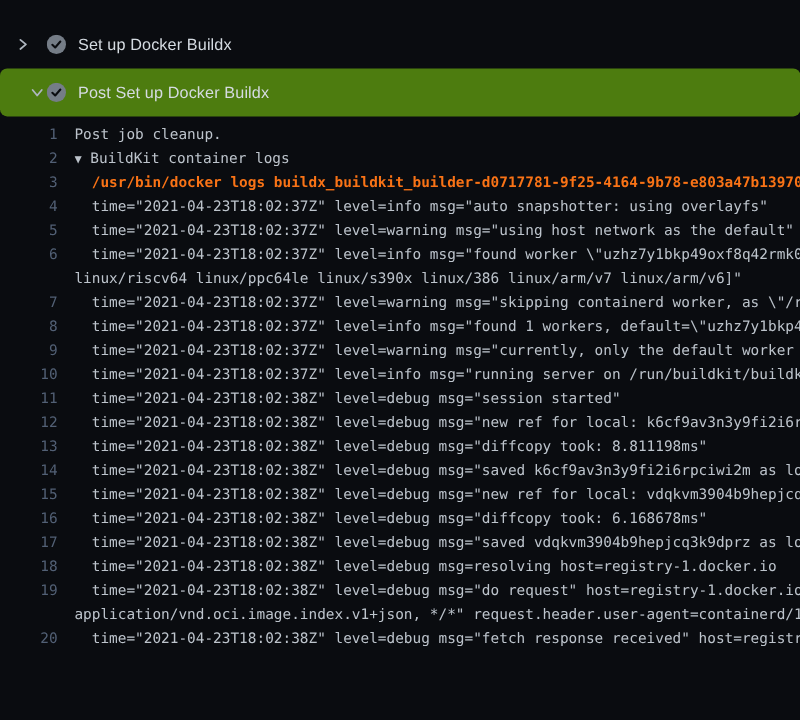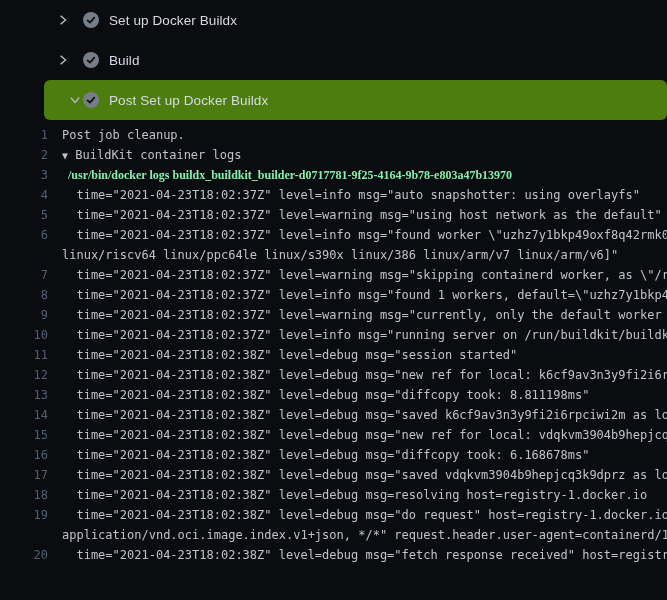--- a/index.html
+++ b/index.html
@@ -5,21 +5,21 @@
   html, body { margin: 0; padding: 0; }
   .screen {
     position: relative;
     width: 667px;
     height: 600px;
     overflow: hidden;
     background: #0a0c10;
     font-family: "Liberation Sans", sans-serif;
   }
   
-  .steps-list { padding-top: 0; margin-left: 44px; }
+  .steps-list { padding-top: 17px; }
   .step-row {
     display: flex;
     align-items: center;
     height: 40px;
     padding-left: 12px;
     cursor: pointer;
     box-sizing: border-box;
   }
   .step-row.expanded {
     background: #4d7c0f;
@@ -57,53 +57,41 @@
     color: #526075;
     cursor: pointer;
     user-select: none;
   }
   .log-text {
     margin-left: 14px;
     color: #bdc4cc;
     flex: 1 1 auto;
     overflow: hidden;
   }
-  .log-text.command { color: #86efac; font-weight: bold; font-family: Liberation Serif, serif; }
+  .log-text.command { color: #f97316; font-weight: bold; }
   .log-text.group { cursor: pointer; }
   .grp-arrow { color: #bdc4cc; font-size: 10px; }
 </style>
 </head>
 <body>
 
 <div class="screen">
   <div class="steps-list">
       <div class="step-row">
         <span class="chev">
           <svg width="12" height="12" viewBox="0 0 12 12" fill="none">
             <path d="M4 2.2 L8.6 6 L4 9.8" stroke="#aeb6bf" stroke-width="1.5" stroke-linecap="round" stroke-linejoin="round" fill="none"></path>
           </svg>
         </span>
         <span class="status-ico"><svg width="16" height="16" viewBox="0 0 16 16">
             <circle cx="8" cy="8" r="8" fill="#757d87"></circle>
             <path d="M4.6 8.3 L7 10.6 L11.3 5.6" stroke="#0a0c10" stroke-width="1.7" fill="none" stroke-linecap="round" stroke-linejoin="round"></path>
           </svg></span>
         <span class="step-label">Set up Docker Buildx</span>
       </div>
-      <div class="step-row">
-        <span class="chev">
-          <svg width="12" height="12" viewBox="0 0 12 12" fill="none">
-            <path d="M4 2.2 L8.6 6 L4 9.8" stroke="#aeb6bf" stroke-width="1.5" stroke-linecap="round" stroke-linejoin="round" fill="none"></path>
-          </svg>
-        </span>
-        <span class="status-ico"><svg width="16" height="16" viewBox="0 0 16 16">
-            <circle cx="8" cy="8" r="8" fill="#757d87"></circle>
-            <path d="M4.6 8.3 L7 10.6 L11.3 5.6" stroke="#0a0c10" stroke-width="1.7" fill="none" stroke-linecap="round" stroke-linejoin="round"></path>
-          </svg></span>
-        <span class="step-label">Build</span>
-      </div>
       <div class="step-row expanded">
         <span class="chev">
           <svg width="12" height="12" viewBox="0 0 12 12" fill="none" transform="rotate(90 6 6)">
             <path d="M4 2.2 L8.6 6 L4 9.8" stroke="#aeb6bf" stroke-width="1.5" stroke-linecap="round" stroke-linejoin="round" fill="none"></path>
           </svg>
         </span>
         <span class="status-ico"><svg width="16" height="16" viewBox="0 0 16 16">
             <circle cx="8" cy="8" r="8" fill="#757d87"></circle>
             <path d="M4.6 8.3 L7 10.6 L11.3 5.6" stroke="#0a0c10" stroke-width="1.7" fill="none" stroke-linecap="round" stroke-linejoin="round"></path>
           </svg></span>

